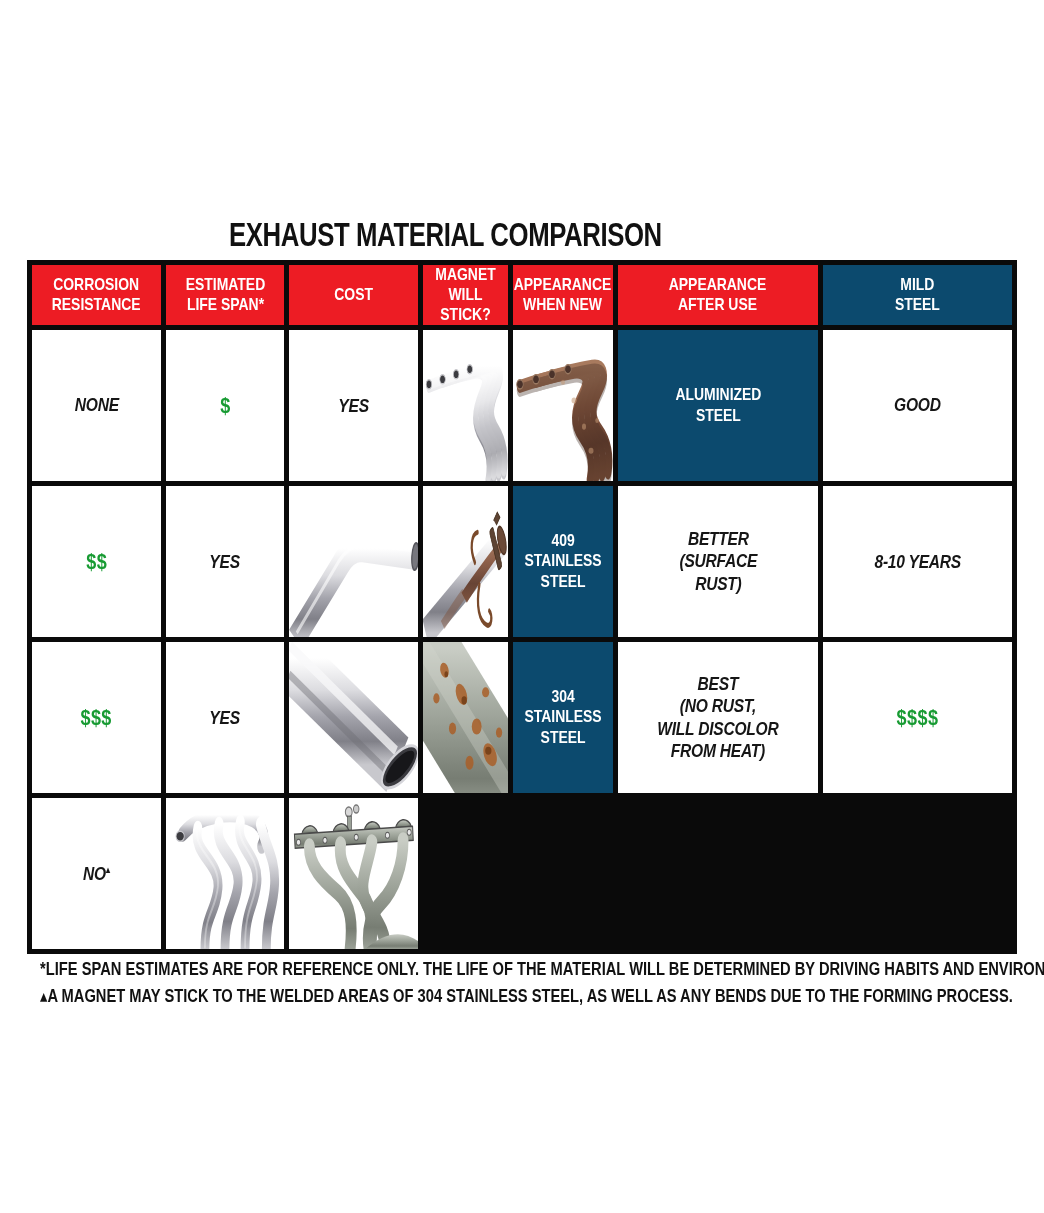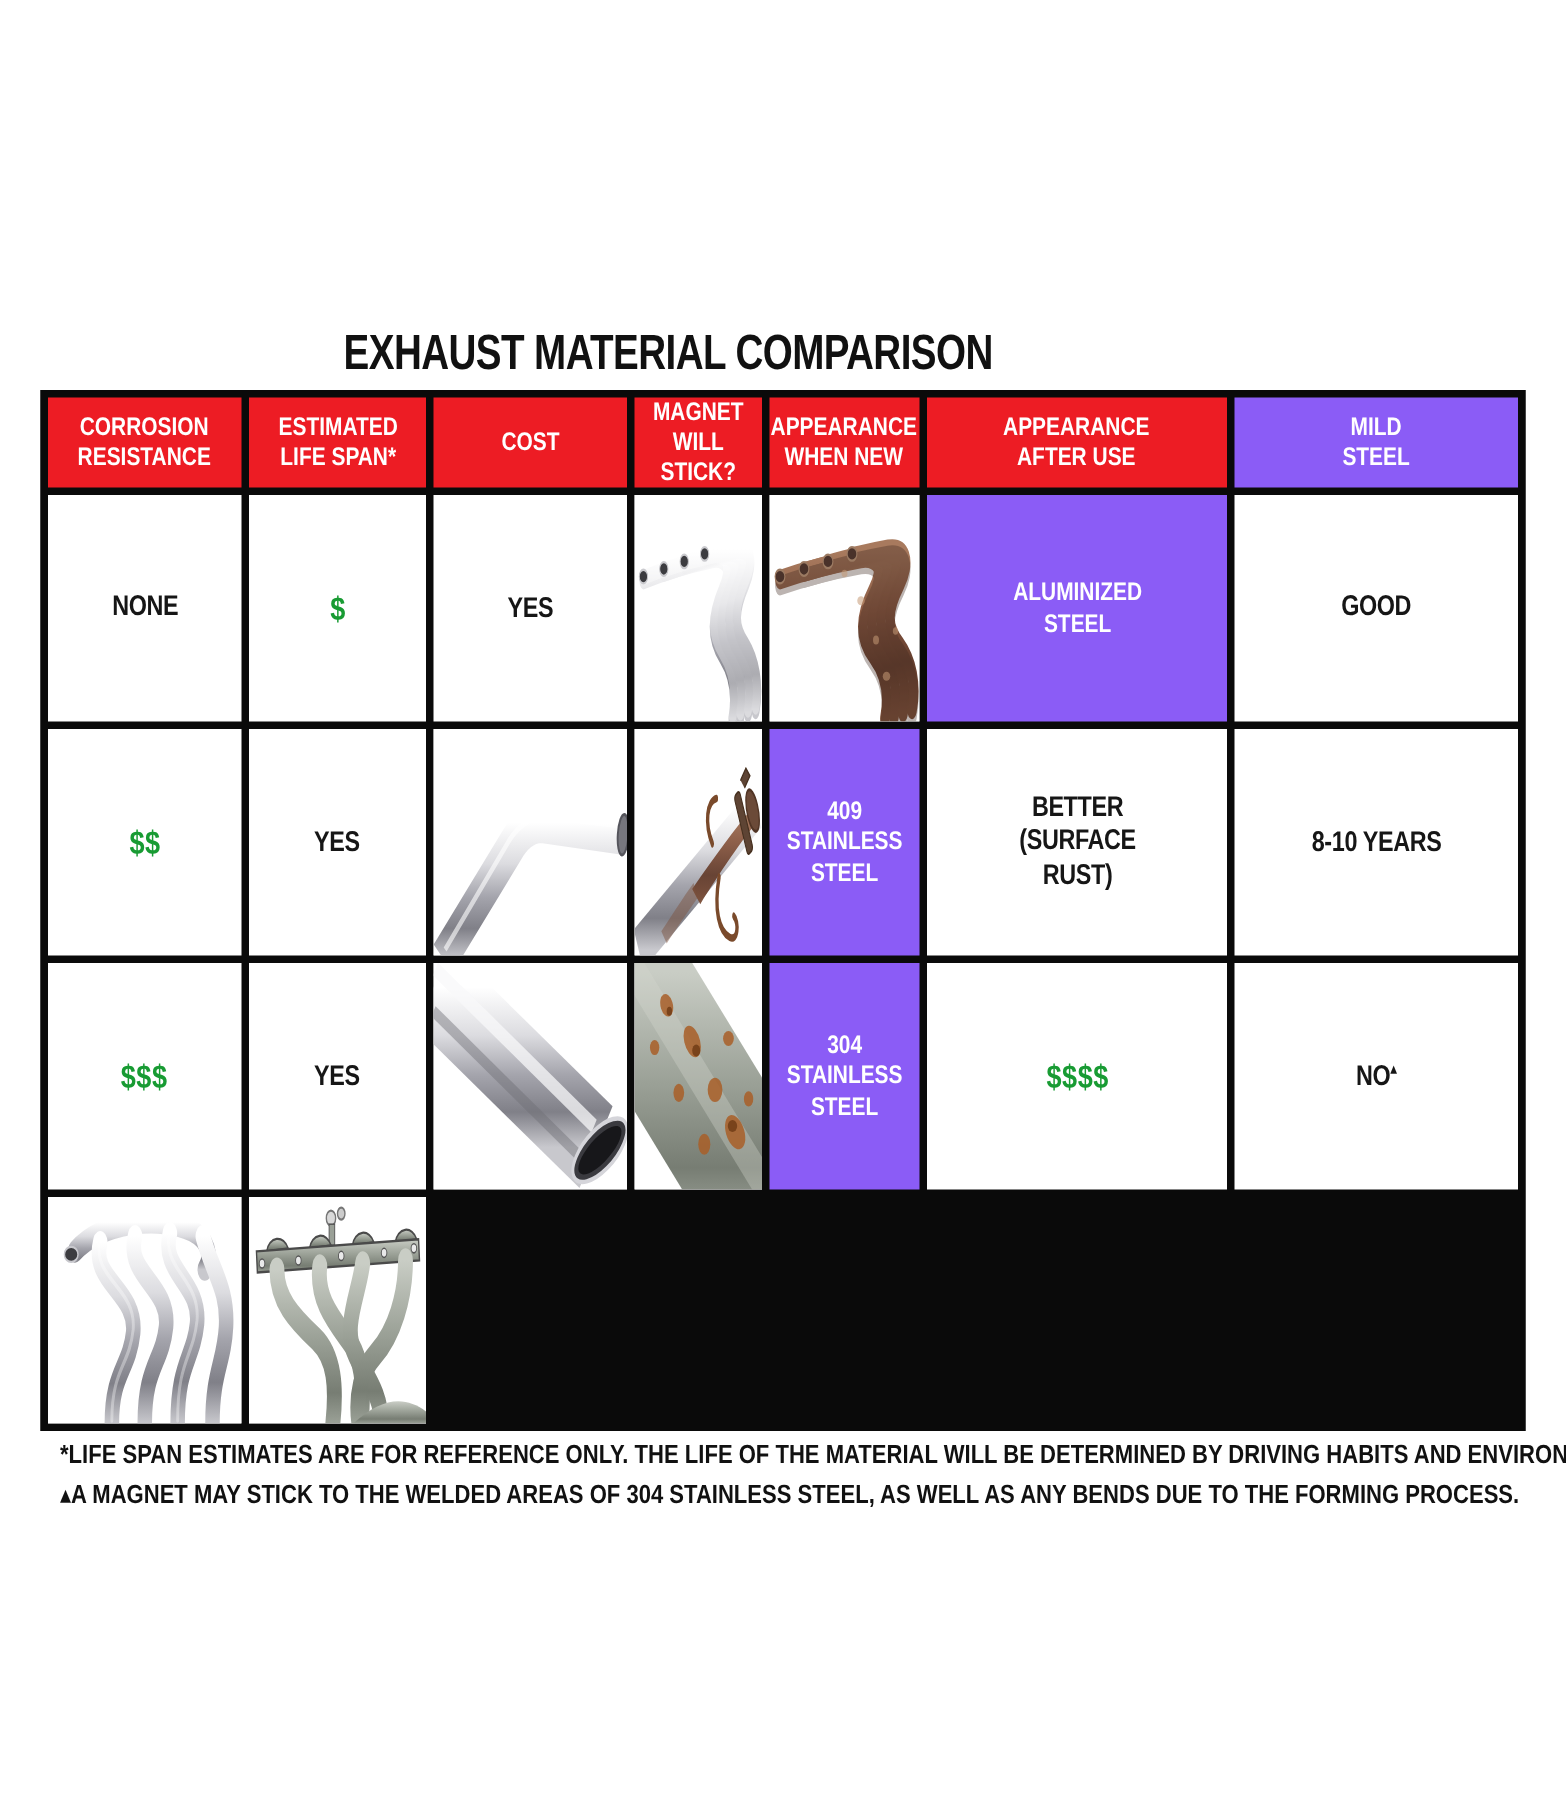--- a/index.html
+++ b/index.html
@@ -19,22 +19,22 @@
     grid-template-columns:129px 118px 129px 85px 100px 200px 189px;
     grid-template-rows:60px 151px 151px 151px 151px;
     gap:5px;background:#0a0a0a;border:5px solid #0a0a0a;
   }
   .cell{
     display:flex;align-items:center;justify-content:center;
     background:#fff;overflow:hidden;text-align:center;
   }
   .cell .multi{white-space:pre-line;line-height:1.18;}
   .hcell{background:#ED1C24;color:#fff;font-weight:800;font-size:17px;}
-  .mcell{background:#8b5cf6;color:#fff;font-weight:800;font-size:17px;}
-  .dcell{color:#161616;font-weight:800;font-size:19px;letter-spacing:-.3px;}
+  .mcell{background:#0c4a6e;color:#fff;font-weight:800;font-size:17px;}
+  .dcell{color:#161616;font-weight:800;font-size:19px;letter-spacing:-.3px;font-style:italic;}
   .ccell{color:#189B33;font-weight:800;font-size:22px;letter-spacing:.5px;}
   .pcell{padding:0;}
   .pcell svg{display:block;width:100%;height:100%;background:#fff;}
   sup.marker{font-size:11px;vertical-align:super;line-height:0;}
   .footnotes{
     position:absolute;left:40px;top:956px;width:990px;
     font-weight:800;font-size:17.5px;color:#111;line-height:27px;
   }
   .footnotes .cond{transform-origin:left center;transform:scaleX(.84);text-align:left;white-space:nowrap;}
 </style>
@@ -228,20 +228,26 @@
           <ellipse cx="52" cy="32" rx="4" ry="3"></ellipse>
       </g>
     </svg>
   </div>
 
   <div class="cell mcell">
       <span class="cond multi">304
 STAINLESS
 STEEL</span>
     </div>
+  <div class="cell dcell">
+      <span class="cond multi">BEST
+(NO RUST,
+WILL DISCOLOR
+FROM HEAT)</span>
+    </div>
   <div class="cell ccell">
       <span class="cond">$$$$</span>
     </div>
   <div class="cell dcell">
     <span class="cond"><span>NO</span><sup class="marker">▴</sup></span>
   </div>
   <div class="cell pcell">
     <svg viewBox="0 0 200 150" preserveAspectRatio="none">
       <g fill="none" stroke="url(#gSil)" stroke-width="15" stroke-linecap="round">
         <path d="M28,36 C56,16 116,12 148,22 C166,28 170,40 162,48"></path>

